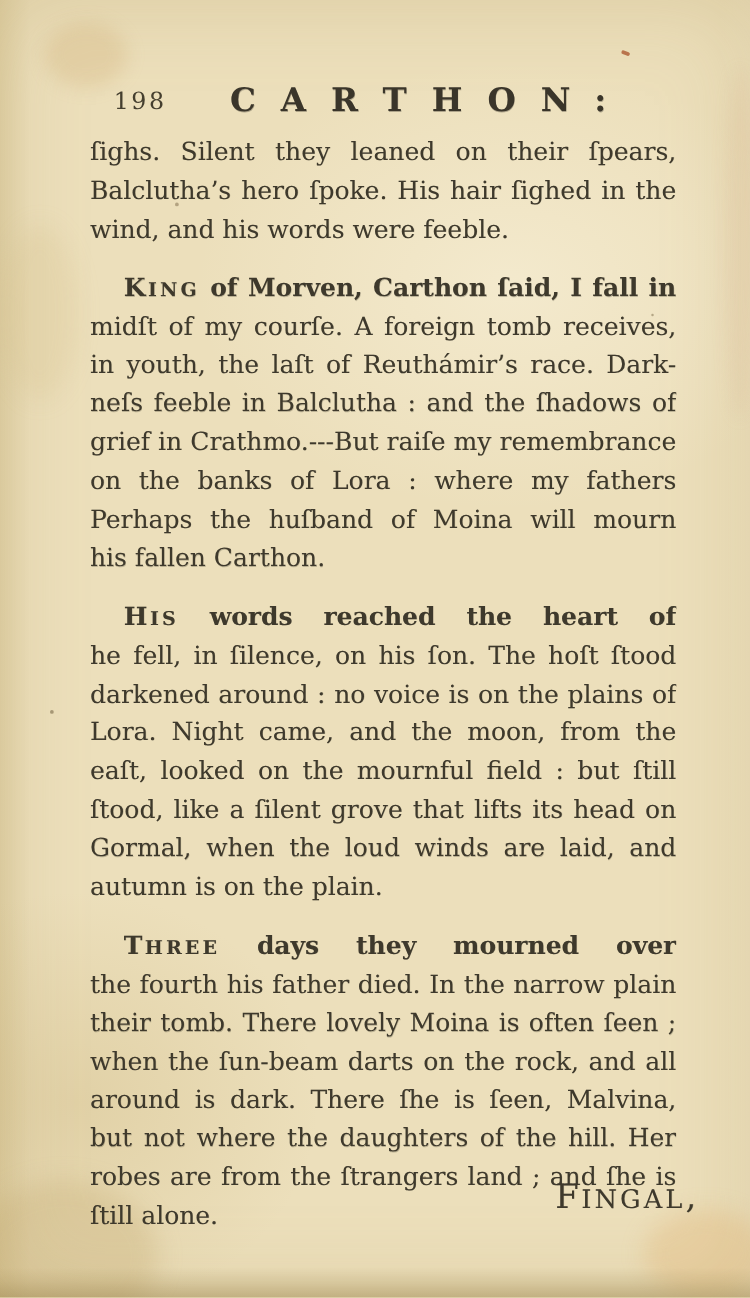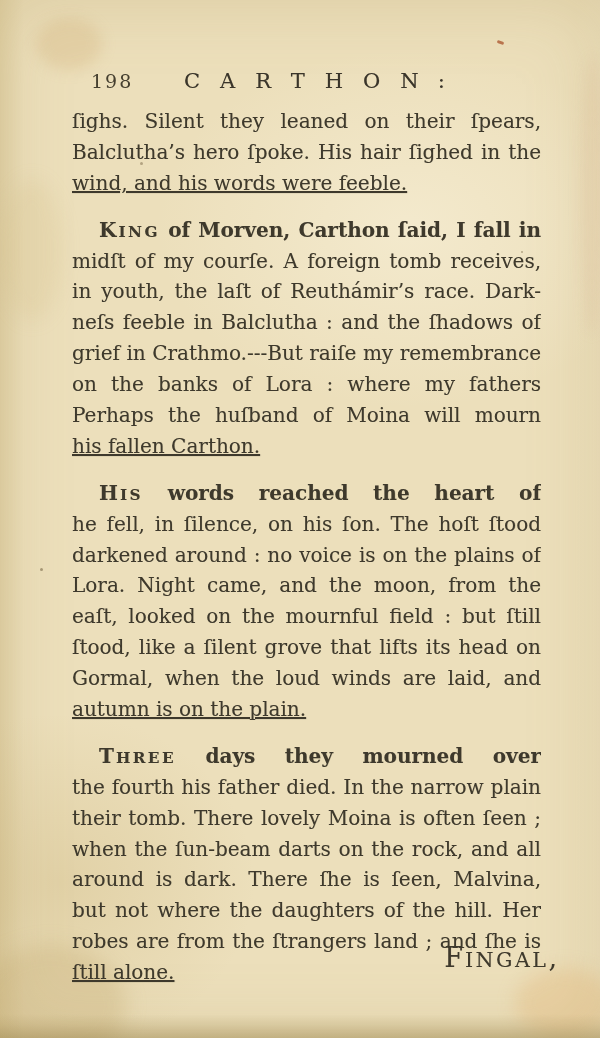--- a/index.html
+++ b/index.html
@@ -56,45 +56,46 @@
   .page-number {
     position: absolute;
     left: 91px; top: 0;
     font-size: 19px;
     letter-spacing: 2px;
     color: #453f2f;
   }
   .running-title {
     position: absolute;
     left: 184px; top: 0;
-    font-size: 21px;
+    font-size: 26px;
     letter-spacing: 20px;
     color: #3a352a;
     white-space: nowrap;
     text-shadow: 0.3px 0.4px 0 rgba(58,53,42,0.35);
+    font-weight: bold;
   }
 
   .text-block {
     position: absolute;
     top: 90px; left: 56px;
     width: 501px;
     font-size: 20px;
     line-height: 30.9px;
     text-shadow: 0.3px 0.3px 0 rgba(62,57,44,0.28);
   }
   .para { margin: 16px; padding: 0; }
   .line {
     height: 30.9px;
     overflow: hidden;
     text-align: justify;
     text-align-last: justify;
     white-space: nowrap;
   }
   .line { white-space: normal; } 
-  .line--end { text-align-last: left; text-decoration: underline; }
+  .line--end { text-align-last: left; }
   .line--indent { padding-left: 27px; font-weight: bold; }
   .sc-cap { letter-spacing: 2px; }
   .sc {
     font-size: 0.76em;
     letter-spacing: 2.5px;
   }
   .catchword {
     position: absolute;
     top: 942px; left: 56px;
     width: 501px;

